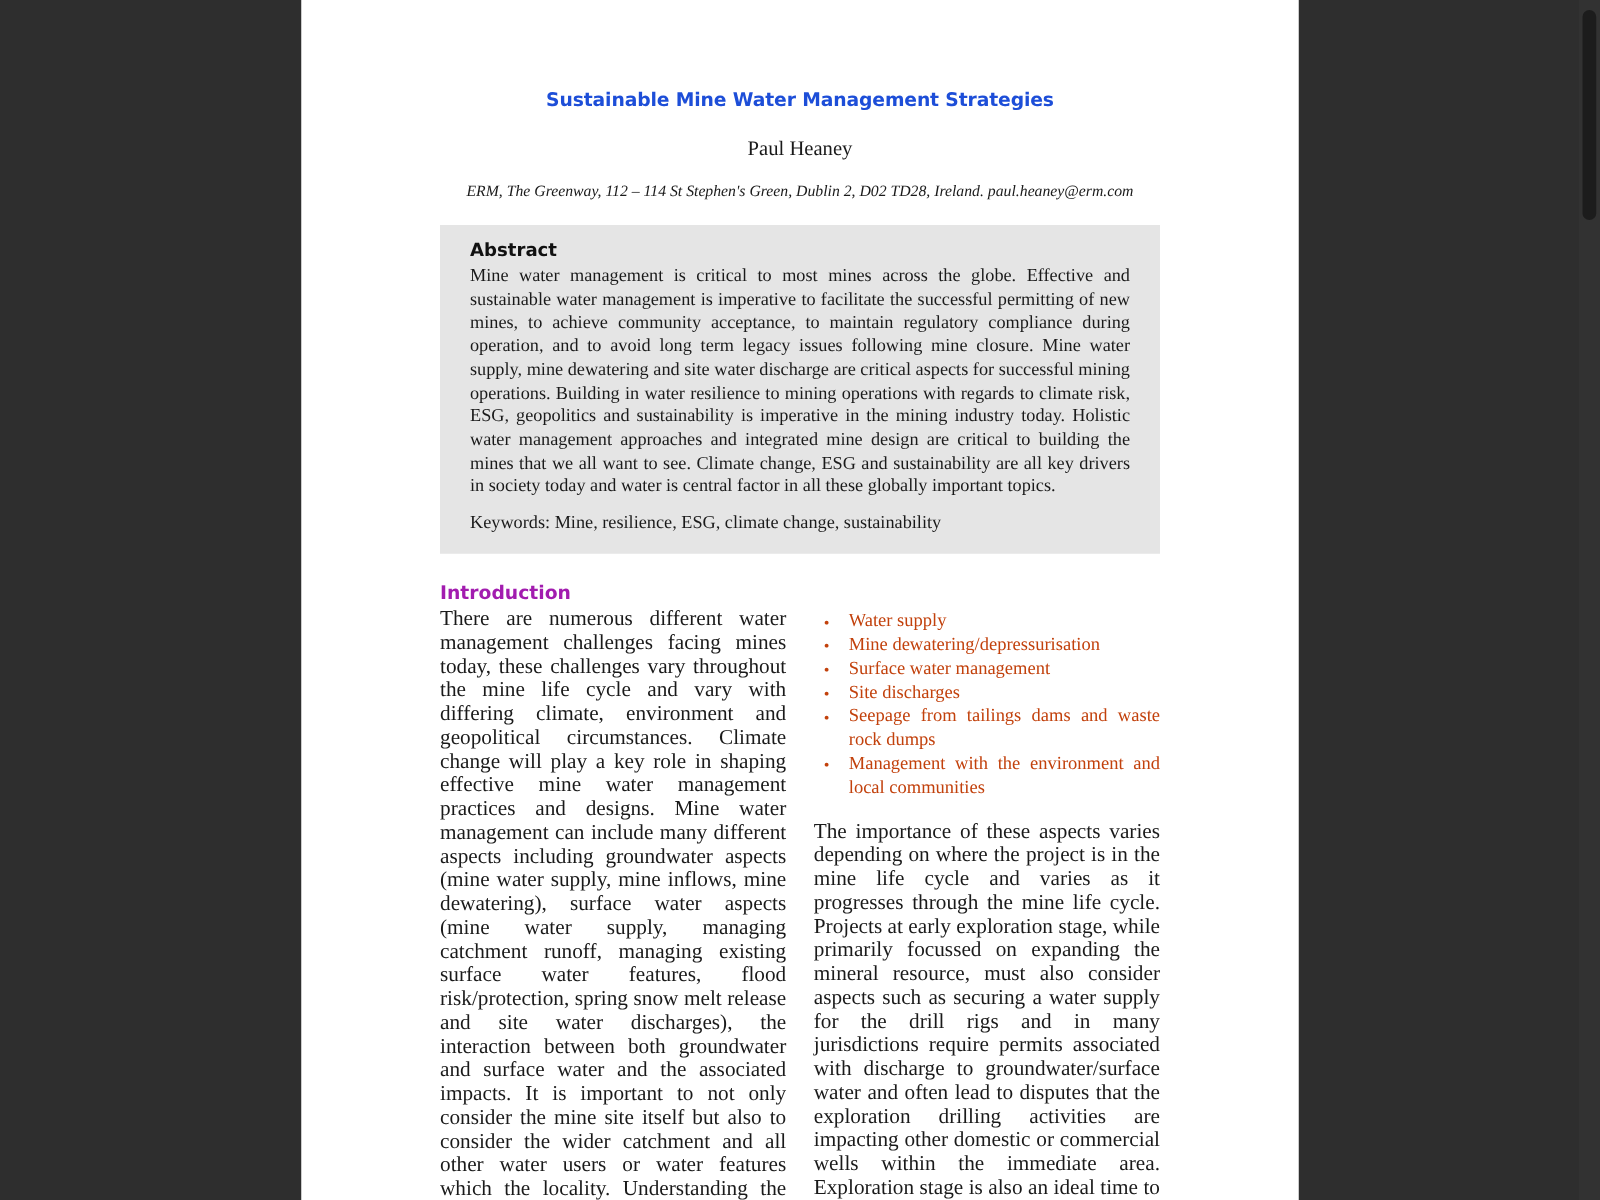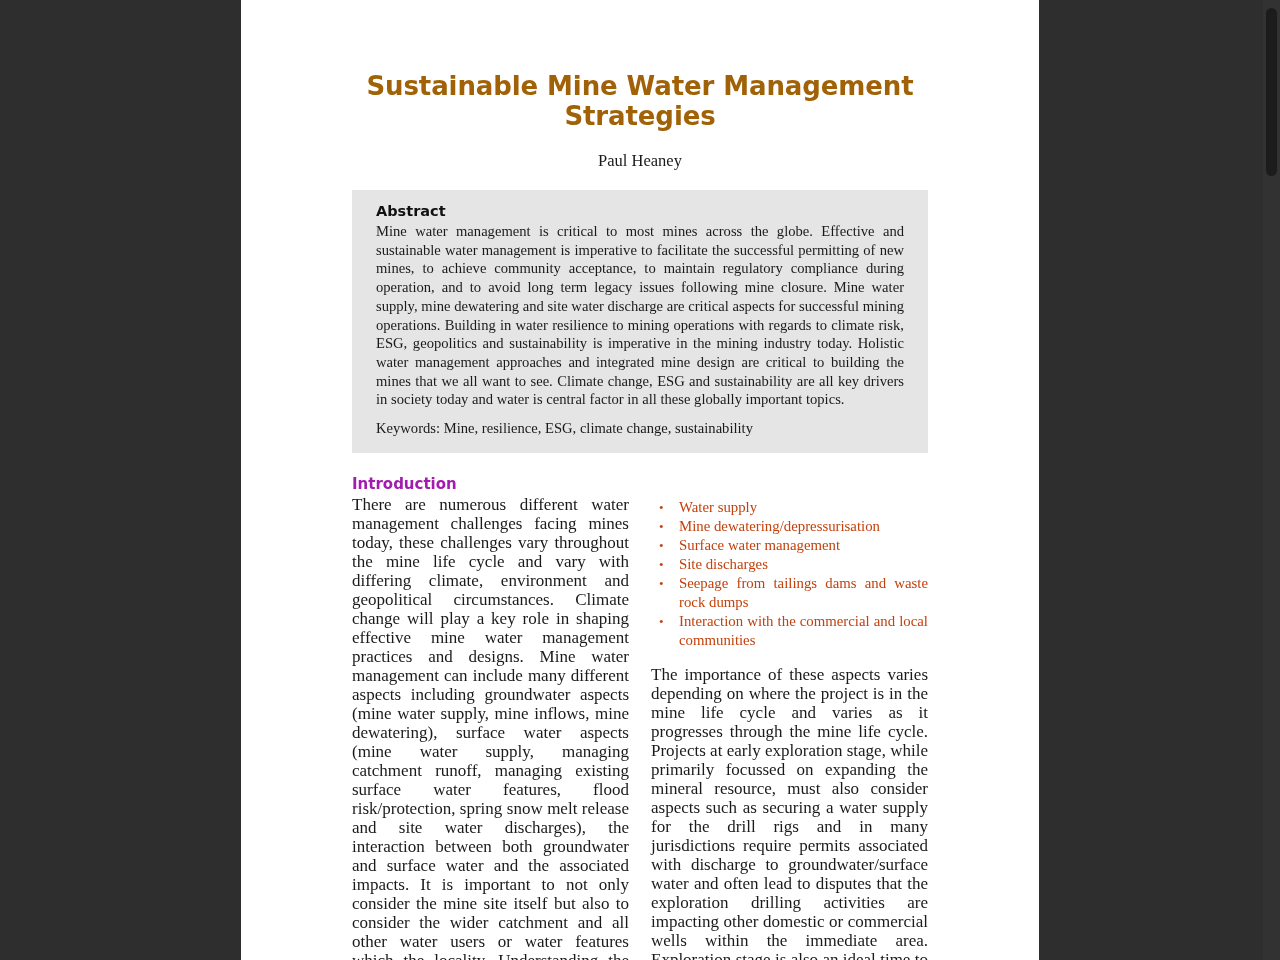--- a/index.html
+++ b/index.html
@@ -24,23 +24,23 @@
   }
   #page-inner {
     padding: 0 111px;
   }
   .title {
     margin: 0;
     padding-top: 71px;
     text-align: center;
     font-family: "DejaVu Sans", sans-serif;
     font-weight: bold;
-    font-size: 26px;
+    font-size: 15px;
     letter-spacing: -0.1px;
-    color: #a16207;
+    color: #1d4ed8;
   }
   .author {
     margin: 0;
     padding-top: 20px;
     text-align: center;
     font-size: 16.5px;
     color: #1a1a1a;
   }
   .affiliation {
     margin: 0;
@@ -142,20 +142,21 @@
 
 <div id="viewer">
 
   <div id="page">
     <div id="page-inner">
 
       <h1 class="title">Sustainable Mine Water Management Strategies</h1>
 
       <p class="author">Paul Heaney</p>
 
+      <p class="affiliation">ERM, The Greenway, 112 – 114 St Stephen's Green, Dublin 2, D02 TD28, Ireland. paul.heaney@erm.com</p>
 
       <div class="abstract-box">
         <div class="abstract-head">Abstract</div>
         <p class="abstract-body">Mine water management is critical to most mines across the globe. Effective and sustainable water management is imperative to facilitate the successful permitting of new mines, to achieve community acceptance, to maintain regulatory compliance during operation, and to avoid long term legacy issues following mine closure. Mine water supply, mine dewatering and site water discharge are critical aspects for successful mining operations. Building in water resilience to mining operations with regards to climate risk, ESG, geopolitics and sustainability is imperative in the mining industry today. Holistic water management approaches and integrated mine design are critical to building the mines that we all want to see. Climate change, ESG and sustainability are all key drivers in society today and water is central factor in all these globally important topics.</p>
         <p class="keywords"><b>Keywords:</b> <span>Mine, resilience, ESG, climate change, sustainability</span></p>
       </div>
 
       <div class="columns">
 
         <div class="col">
@@ -164,21 +165,21 @@
         </div>
 
         <div class="col">
           <div class="rcol-spacer"></div>
           <ul class="bullets">
             <li>Water supply</li>
             <li>Mine dewatering/depressurisation</li>
             <li>Surface water management</li>
             <li>Site discharges</li>
             <li>Seepage from tailings dams and waste rock dumps</li>
-            <li>Interaction with the commercial and local communities</li>
+            <li>Management with the environment and local communities</li>
           </ul>
           <p class="body-par" style="margin-top:15px">The importance of these aspects varies depending on where the project is in the mine life cycle and varies as it progresses through the mine life cycle. Projects at early exploration stage, while primarily focussed on expanding the mineral resource, must also consider aspects such as securing a water supply for the drill rigs and in many jurisdictions require permits associated with discharge to groundwater/surface water and often lead to disputes that the exploration drilling activities are impacting other domestic or commercial wells within the immediate area. Exploration stage is also an ideal time to initiate baseline water data collection, where valuable insight on the</p>
         </div>
 
       </div>
     </div>
   </div>
 
   <div id="scrollbar-track">
     <div id="scrollbar-thumb"></div>

